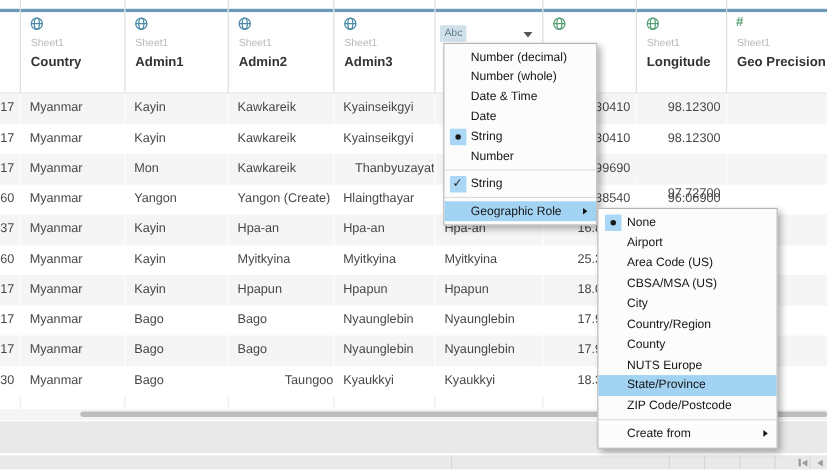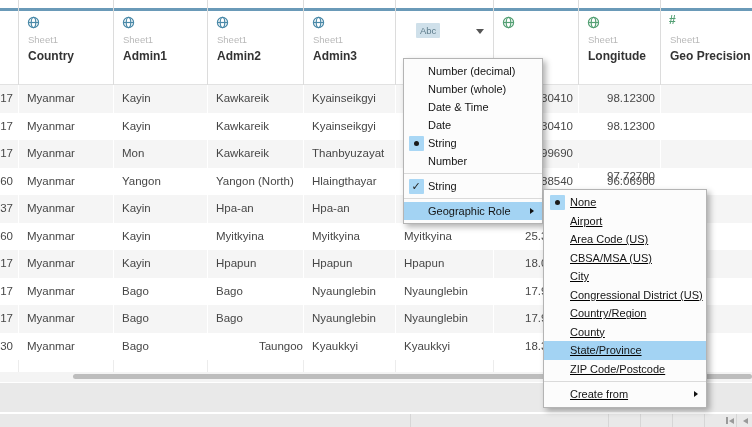--- a/index.html
+++ b/index.html
@@ -9,21 +9,21 @@
   
   .grid{position:absolute;top:0;left:0;width:752px;}
   .hrow{display:flex;height:85px;border-bottom:1px solid #e2e2e2;background:#fff;}
   .hcell{position:relative;height:85px;flex:none;border-left:1px solid #dcdcdc;}
   .hcell:first-child{border-left:none;}
   .topline{position:absolute;top:8px;left:0;right:0;height:3px;background:#6a9ab8;}
   .h-icon{position:absolute;top:15px;left:8px;width:13px;height:13px;}
   .h-sheet{position:absolute;top:34px;left:9px;font-size:9.5px;color:#b9b9b9;white-space:nowrap;}
   .h-name{position:absolute;top:49px;left:9px;font-size:12px;font-weight:bold;color:#333;white-space:nowrap;}
   .hash{position:absolute;top:13px;left:8px;font-size:12px;font-weight:bold;}
-  .abc-chip{position:absolute;top:23px;left:20px;background:#cfe0ea;color:#5f7d8c;font-size:9.5px;
+  .abc-chip{position:absolute;top:23px;left:4px;background:#cfe0ea;color:#5f7d8c;font-size:9.5px;
     padding:2px 4px;border-radius:1px;}
   .caret{position:absolute;top:29px;right:9px;width:0;height:0;
     border-left:4px solid transparent;border-right:4px solid transparent;border-top:5px solid #555;}
 
   .row{display:flex;height:27.5px;}
   .row.odd{background:#f5f5f5;}
   .cell{flex:none;height:27.5px;line-height:27.5px;font-size:11.5px;color:#474747;
     border-left:1px solid rgba(255,255,255,.95);padding-left:8px;white-space:nowrap;overflow:hidden;}
   .cell:first-child{border-left:none;}
   .cell.num{padding-left:0;padding-right:5px;text-align:right;}
@@ -41,22 +41,22 @@
   .vline{position:absolute;top:0;bottom:0;width:1px;background:#d6d6d6;}
   .pg{position:absolute;top:417px;left:726px;display:flex;gap:9px;align-items:center;}
   .tri-l{width:0;height:0;border-top:3.5px solid transparent;border-bottom:3.5px solid transparent;
     border-right:5px solid #9a9a9a;}
   .pg-first{display:flex;align-items:center;gap:1px;}
   .pg-bar{width:1.5px;height:7px;background:#9a9a9a;}
 
   
   .menu{position:absolute;background:#fcfcfc;border:1px solid #b4b4b4;
     box-shadow:3px 3px 6px rgba(0,0,0,.3);padding:3px 0;z-index:10;}
-  .mainmenu{left:403px;top:39px;width:140px;margin-top:19px;}
-  .submenu{left:543px;top:189px;width:164px;z-index:11;text-decoration:underline;}
+  .mainmenu{left:403px;top:39px;width:140px;}
+  .submenu{left:543px;top:189px;width:164px;z-index:11;}
   .mitem{display:flex;align-items:center;height:18px;font-size:11px;color:#141414;cursor:default;}
   .submenu .mitem{height:18.5px;}
   .mitem.hl{background:#a3d3f3;}
   .igut{width:24px;flex:none;display:flex;justify-content:center;}
   .submenu .igut{width:26px;}
   .ibox{width:15px;height:15px;background:#a9d7f5;border-radius:1px;display:flex;
     align-items:center;justify-content:center;}
   .dot{width:5px;height:5px;border-radius:50%;background:#1a1a1a;}
   .chk{font-size:11px;color:#222;line-height:1;}
   .mlabel{flex:1;white-space:nowrap;overflow:hidden;}
@@ -164,31 +164,31 @@
           <div class="cell" style="width: 98px;"></div>
           <div class="cell num" style="width: 85px;">16.30410</div>
           <div class="cell num" style="width: 82px;">98.12300</div>
           <div class="cell" style="width: 92px;"></div>
         </div>
         <div class="row odd">
           <div class="cell num" style="width: 18px;">17</div>
           <div class="cell" style="width: 95px;">Myanmar</div>
           <div class="cell" style="width: 94px;">Mon</div>
           <div class="cell" style="width: 96px;">Kawkareik</div>
-          <div class="cell" style="width: 92px;">Thanbyuzayat</div>
+          <div class="cell" style="width: 92px; text-align: right;">Thanbyuzayat</div>
           <div class="cell" style="width: 98px;"></div>
           <div class="cell num" style="width: 85px;">15.99690</div>
           <div class="cell num" style="width: 82px; margin-top: 23px;">97.72700</div>
           <div class="cell" style="width: 92px;"></div>
         </div>
         <div class="row">
           <div class="cell num" style="width: 18px;">60</div>
           <div class="cell" style="width: 95px;">Myanmar</div>
           <div class="cell" style="width: 94px;">Yangon</div>
-          <div class="cell" style="width: 96px;">Yangon (North)</div>
+          <div class="cell" style="width: 96px;">Yangon (Create)</div>
           <div class="cell" style="width: 92px;">Hlaingthayar</div>
           <div class="cell" style="width: 98px;"></div>
           <div class="cell num" style="width: 85px;">16.88540</div>
           <div class="cell num" style="width: 82px;">96.06900</div>
           <div class="cell" style="width: 92px;"></div>
         </div>
         <div class="row odd">
           <div class="cell num" style="width: 18px;">37</div>
           <div class="cell" style="width: 95px;">Myanmar</div>
           <div class="cell" style="width: 94px;">Kayin</div>
@@ -354,29 +354,29 @@
       <div class="mitem">
         <span class="igut"></span>
       <span class="mlabel">CBSA/MSA (US)</span>
       </div>
       <div class="mitem">
         <span class="igut"></span>
       <span class="mlabel">City</span>
       </div>
       <div class="mitem">
         <span class="igut"></span>
-      <span class="mlabel">Congressional District (US)</span>
-      </div>
-      <div class="mitem">
-        <span class="igut"></span>
       <span class="mlabel">Country/Region</span>
       </div>
       <div class="mitem">
         <span class="igut"></span>
       <span class="mlabel">County</span>
+      </div>
+      <div class="mitem">
+        <span class="igut"></span>
+      <span class="mlabel">NUTS Europe</span>
       </div>
       <div class="mitem hl">
         <span class="igut"></span>
       <span class="mlabel">State/Province</span>
       </div>
       <div class="mitem">
         <span class="igut"></span>
       <span class="mlabel">ZIP Code/Postcode</span>
       </div>
       <div class="msep"></div>

